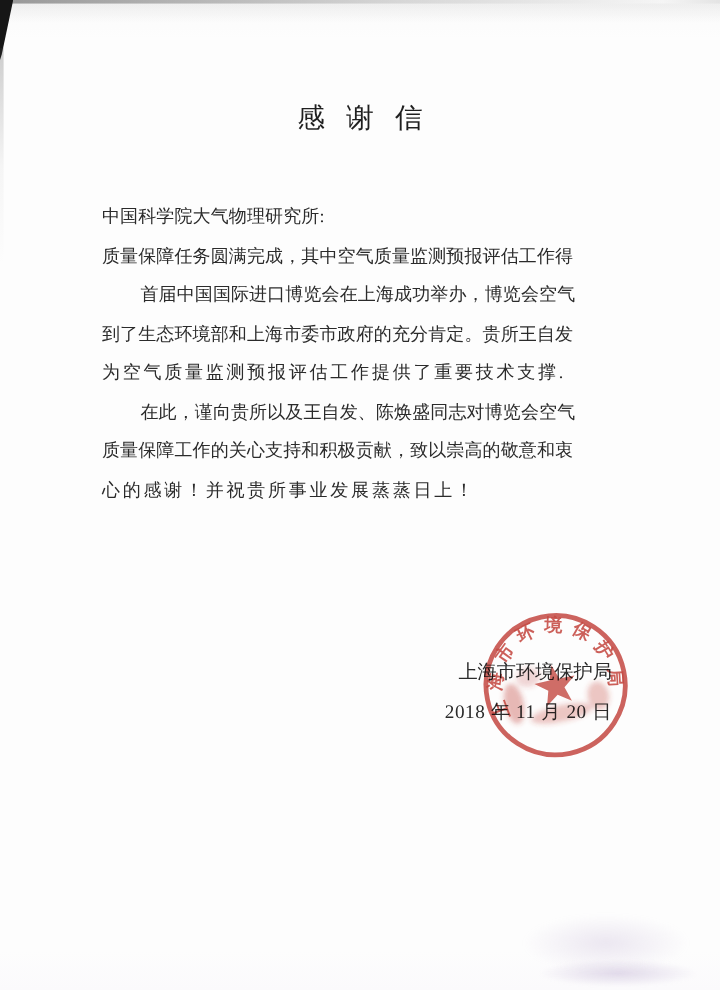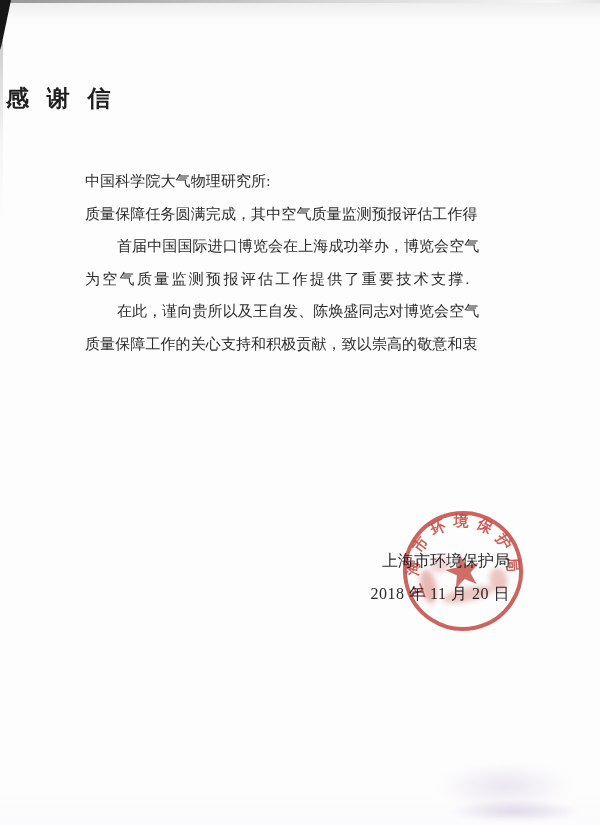--- a/index.html
+++ b/index.html
@@ -40,22 +40,22 @@
     filter: blur(2px);
   }
   .bottom-smudge-2 {
     position: absolute; left: 450px; top: 800px; width: 130px; height: 22px;
     background: radial-gradient(ellipse at center, rgba(170,150,196,.34), rgba(170,150,196,0) 72%);
     filter: blur(1.5px);
   }
   
   .title {
     position: absolute; top: 83px; left: 0; width: 100%;
-    text-align: left;
-    font-size: 23px; font-weight: bold;
+    text-align: center;
+    font-size: 23px; font-weight: normal;
     letter-spacing: 6px; text-indent: 6px;
     color: #1f1f1f;
   }
   .content {
     position: absolute; top: 165px; left: 85px; width: 436px;
     font-size: 15px; line-height: 32.55px;
     letter-spacing: 0.1px;
   }
   .line { white-space: nowrap; }
   .line.indent { text-indent: 32px; }
@@ -94,25 +94,27 @@
   <div class="bottom-smudge-1"></div>
   <div class="bottom-smudge-2"></div>
 
   <div class="title">感 谢 信</div>
 
   <div class="content">
     <div class="salutation line">中国科学院大气物理研究所:</div>
     <div class="paragraph">
       <div class="line">质量保障任务圆满完成，其中空气质量监测预报评估工作得</div>
       <div class="line indent">首届中国国际进口博览会在上海成功举办，博览会空气</div>
+      <div class="line">到了生态环境部和上海市委市政府的充分肯定。贵所王自发</div>
       <div class="line loose">为空气质量监测预报评估工作提供了重要技术支撑.</div>
     </div>
     <div class="paragraph">
       <div class="line indent">在此，谨向贵所以及王自发、陈焕盛同志对博览会空气</div>
       <div class="line">质量保障工作的关心支持和积极贡献，致以崇高的敬意和衷</div>
+      <div class="line loose">心的感谢！并祝贵所事业发展蒸蒸日上！</div>
     </div>
   </div>
 
   <div class="signature">
     <div class="sig-org">上海市环境保护局</div>
     <div class="sig-date">2018 年 11 月 20 日</div>
   </div>
 
   <div class="seal">
     <svg viewBox="0 0 154 154" xmlns="http://www.w3.org/2000/svg">

